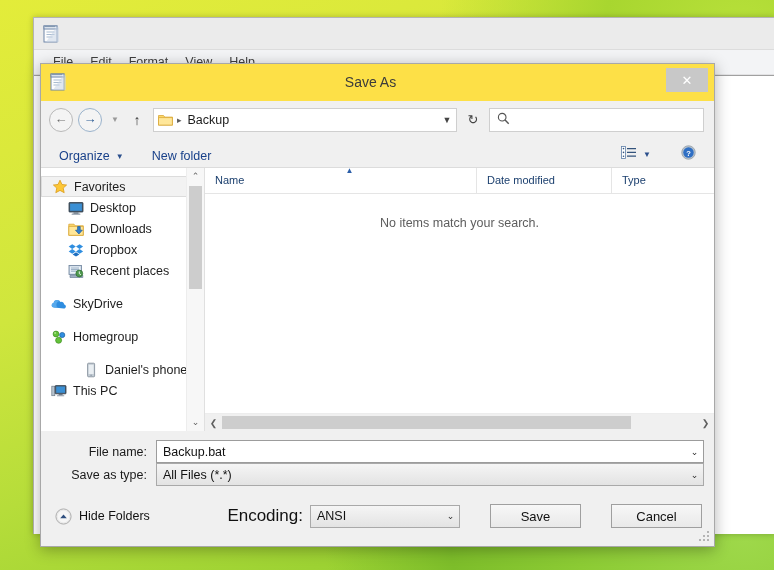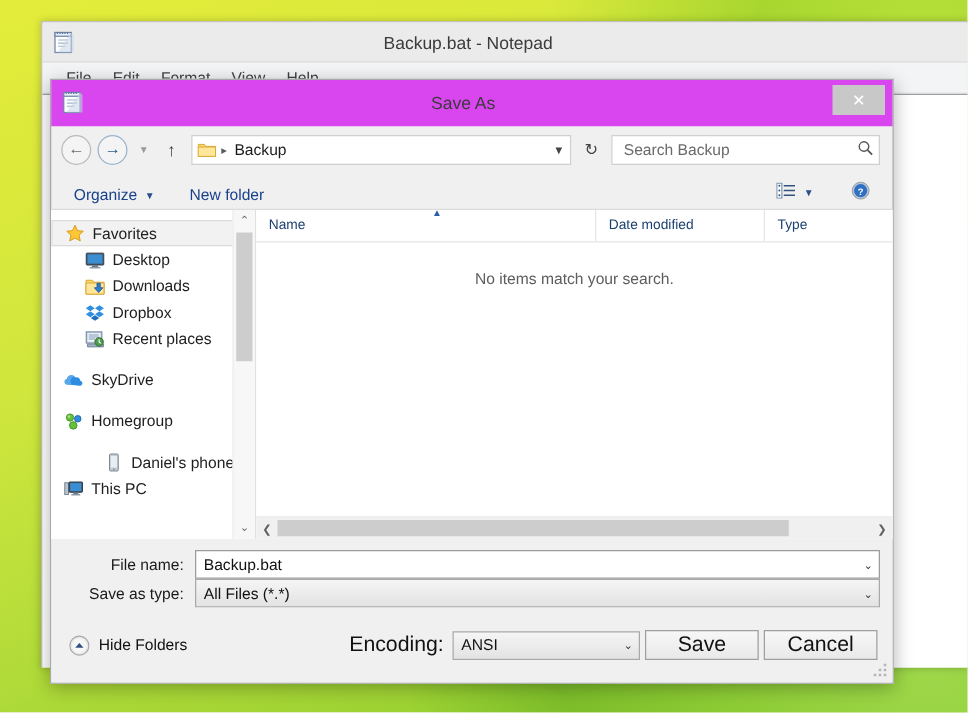--- a/index.html
+++ b/index.html
@@ -91,21 +91,21 @@
     width: 673px;
     height: 482px;
     background: #f0f0f0;
     border: 1px solid #a8a8a8;
     box-shadow: 0 3px 14px rgba(0,0,0,0.30);
     display: flex;
     flex-direction: column;
   }
   #dlg-titlebar {
     height: 37px;
-    background: #d946ef;
+    background: #fde047;
     position: relative;
     flex: 0 0 auto;
   }
   #dlg-title {
     position: absolute;
     left: 0; right: 0;
     top: 10px;
     text-align: center;
     font-size: 14px;
     color: #3b3b3b;
@@ -476,25 +476,25 @@
     color: #111;
     margin-right: 7px;
   }
   #encoding-combo {
     width: 148px;
     height: 21px;
   }
   .dlg-btn {
     width: 91px;
     height: 24px;
-    margin-left: 4px;
+    margin-left: 30px;
     background: linear-gradient(#f7f7f7, #e9e9e9);
     border: 1px solid #9f9f9f;
     font-family: "Liberation Sans", sans-serif;
-    font-size: 17px;
+    font-size: 13px;
     color: #111;
     cursor: pointer;
   }
   #resize-grip {
     position: absolute;
     right: 4px;
     bottom: 3px;
     width: 12px;
     height: 12px;
     cursor: nwse-resize;
@@ -516,21 +516,20 @@
   <div id="notepad-titlebar">
     <span class="np-icon">
       <svg viewBox="0 0 17 18" width="17" height="18">
         <rect x="1" y="1" width="13" height="16" fill="#fdfdfd" stroke="#6f86a8"></rect>
         <rect x="1" y="1" width="13" height="3" fill="#e8eef6" stroke="#6f86a8"></rect>
         <path d="M3 2.2 L3 1 M5 2.2 L5 1 M7 2.2 L7 1 M9 2.2 L9 1 M11 2.2 L11 1" stroke="#54708f" stroke-width="0.9"></path>
         <path d="M3.5 7h8M3.5 9.5h8M3.5 12h6" stroke="#9fb4cc" stroke-width="0.9"></path>
         <path d="M14 1 L16 3 L16 17 L3 17" fill="#c9d6e6" opacity="0.55"></path>
       </svg>
     </span>
-    <div id="notepad-title">Backup.bat - Notepad</div>
   </div>
 
   <div id="notepad-menubar">
     <div class="menu-item">File</div>
     <div class="menu-item">Edit</div>
     <div class="menu-item">Format</div>
     <div class="menu-item">View</div>
     <div class="menu-item">Help</div>
   </div>
 
@@ -567,21 +566,20 @@
         </svg>
       </span>
       <span class="crumb-sep">▸</span>
       <span class="crumb-text">Backup</span>
       <span id="addr-dropdown">▼</span>
     </div>
 
     <div id="refresh-btn">↻</div>
 
     <div id="searchbox">
-      <input id="search-input" type="text" placeholder="Search Backup" style="">
       <span>
         <svg viewBox="0 0 14 14" width="13" height="13">
           <circle cx="5.6" cy="5.6" r="4.1" fill="none" stroke="#555" stroke-width="1.2"></circle>
           <path d="M8.7 8.7 L12.6 12.6" stroke="#555" stroke-width="1.5"></path>
         </svg>
       </span>
     </div>
   </div>
 
   <div id="toolbar">

